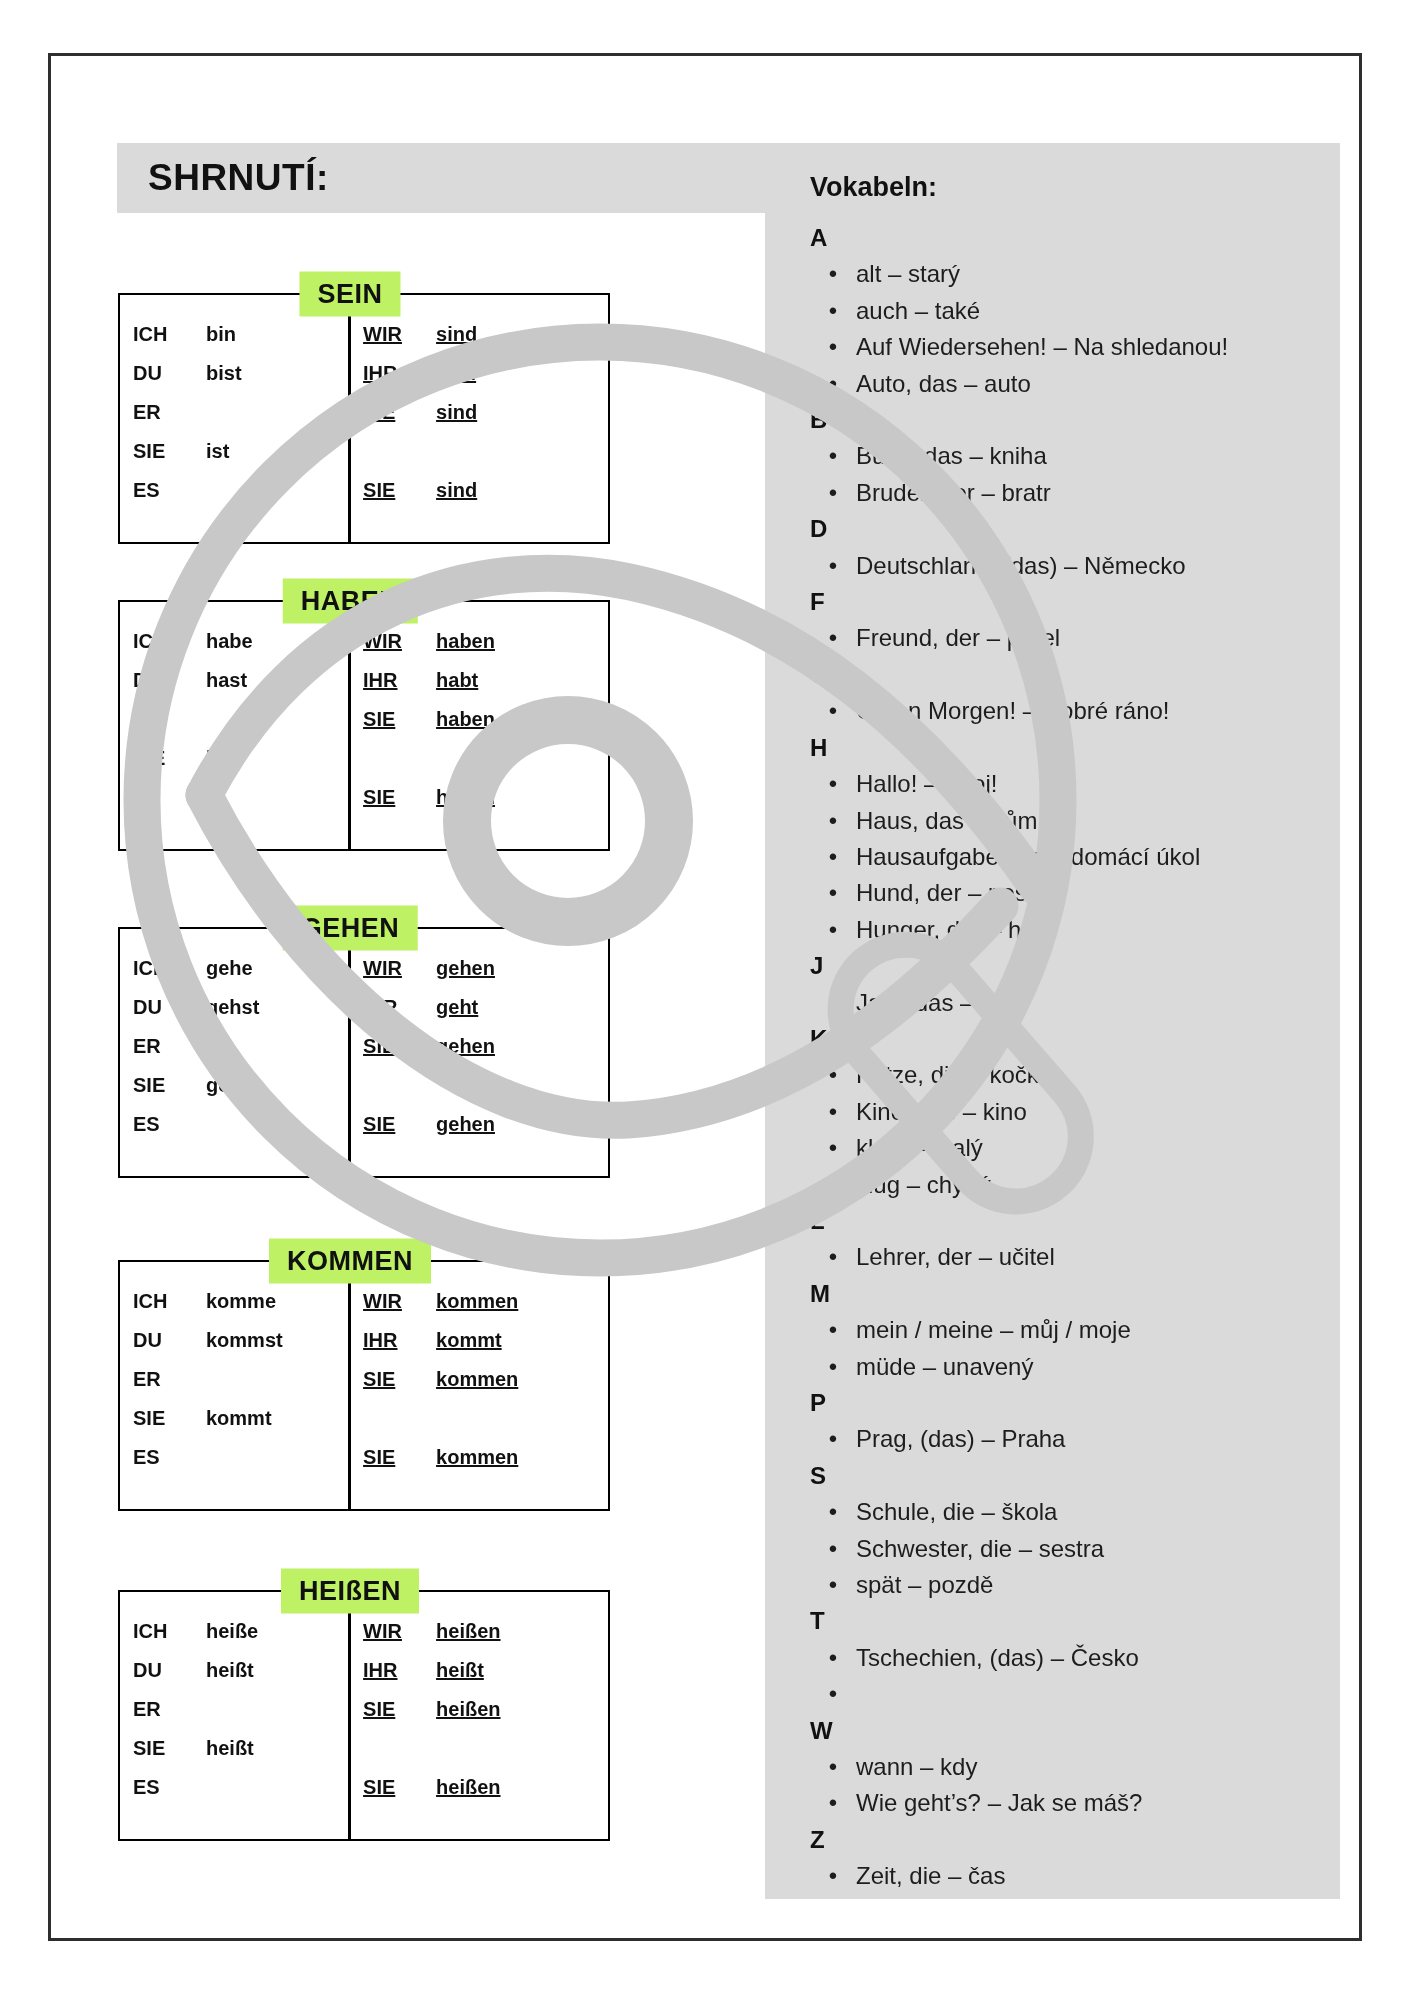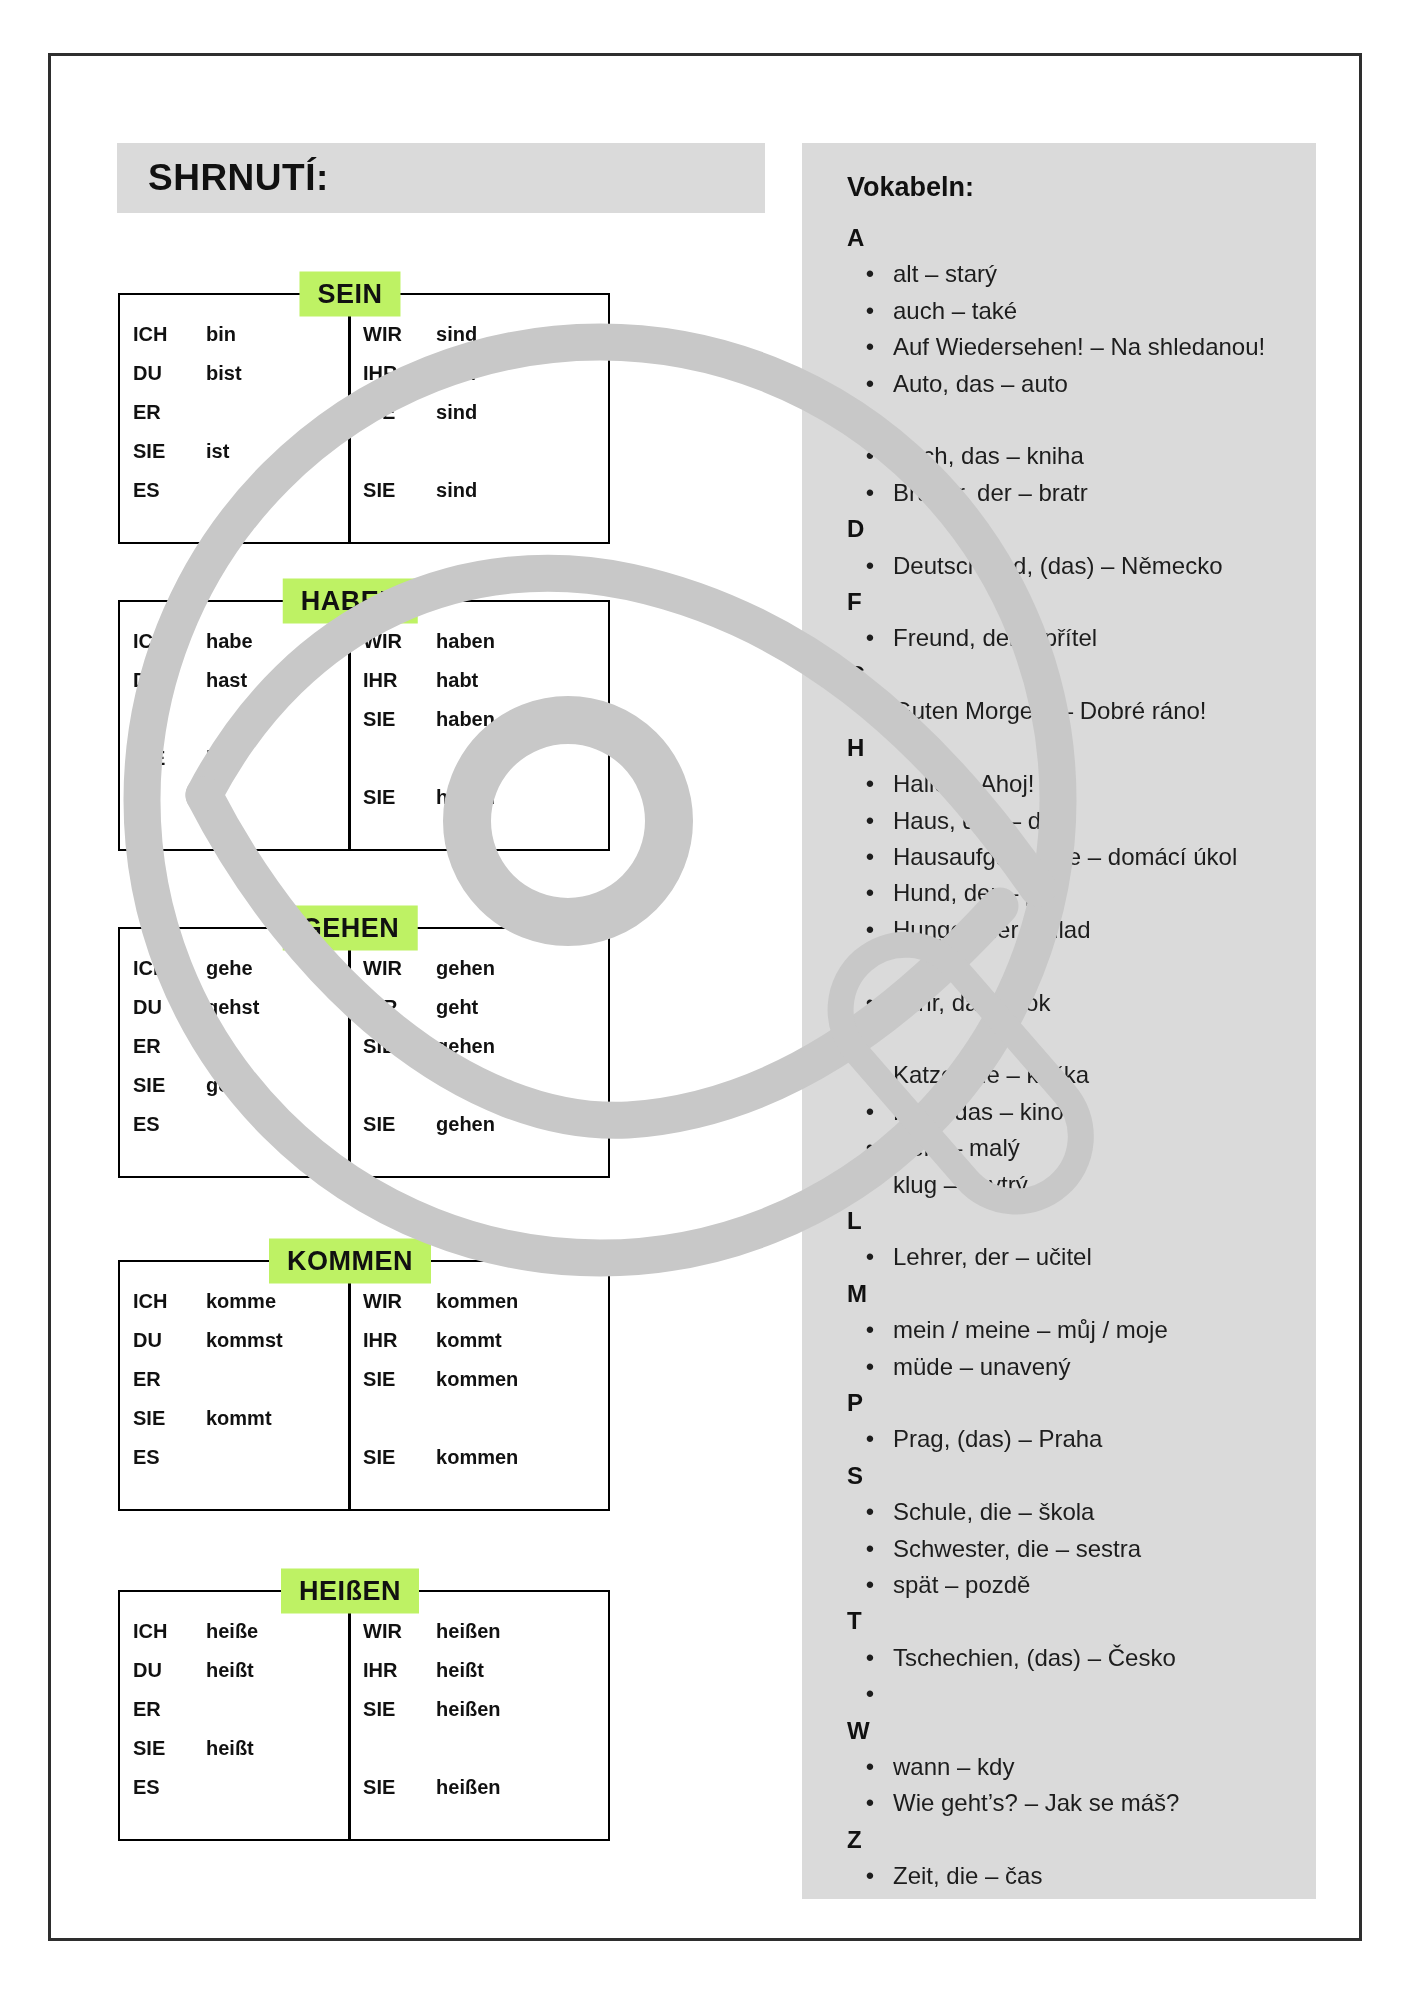--- a/index.html
+++ b/index.html
@@ -12,21 +12,21 @@
     border:3px solid #2e2e2e;background:transparent;
   }
   
   .summary-band{
     position:absolute;left:117px;top:143px;width:648px;height:70px;
     background:#dadada;display:flex;align-items:center;
   }
   .summary-band .summary-text{margin-left:31px;font-size:37px;font-weight:bold;letter-spacing:.5px;}
   
   .vocab-panel{
-    position:absolute;left:802px;top:143px;width:514px;height:1756px;
+    position:absolute;left:765px;top:143px;width:575px;height:1756px;
     background:#dadada;box-sizing:border-box;
   }
   .vocab-inner{padding:24px 14px 0 45px;}
   .vocab-title{font-size:27px;font-weight:bold;line-height:40px;margin-bottom:13px;}
   .vocab-line{line-height:36.4px;font-size:24px;color:#1d1d1d;white-space:nowrap;}
   .vocab-letter{font-weight:bold;color:#111;}
   .vocab-item{display:flex;}
   .vocab-item .bullet{width:46px;text-align:center;flex:0 0 46px;}
   
   .vtable{
@@ -35,21 +35,21 @@
   }
   .vtable.t1{top:293px}.vtable.t2{top:600px}.vtable.t3{top:927px}
   .vtable.t4{top:1260px}.vtable.t5{top:1590px}
   .vtable .divider{position:absolute;left:228px;top:0;bottom:0;width:3px;background:#000;}
   .vtable .vlabel{
     position:absolute;left:230px;top:-1px;transform:translate(-50%,-50%);
     background:#bef264;padding:7px 18px;font-size:27px;font-weight:bold;letter-spacing:.5px;white-space:nowrap;
   }
   .vtable .cols{display:flex;height:100%;}
   .vtable .col{width:228px;box-sizing:border-box;padding:20px 0 0 13px;}
-  .vtable .col.right{width:259px;margin-left:3px;}
+  .vtable .col.right{width:259px;margin-left:3px;text-decoration:underline;}
   .trow{display:flex;height:39px;align-items:center;font-size:20px;font-weight:bold;white-space:nowrap;}
   .trow .pr{width:73px;flex:0 0 73px;}
   
   .watermark{position:absolute;left:0;top:0;width:1414px;height:2000px;pointer-events:none;}
 </style>
 </head>
 <body>
 
 <div class="page">
 

